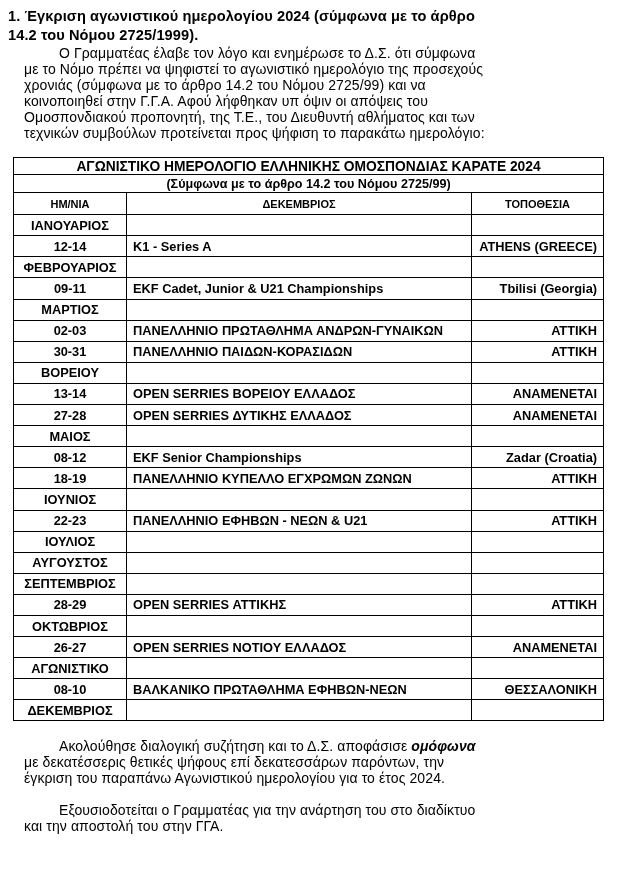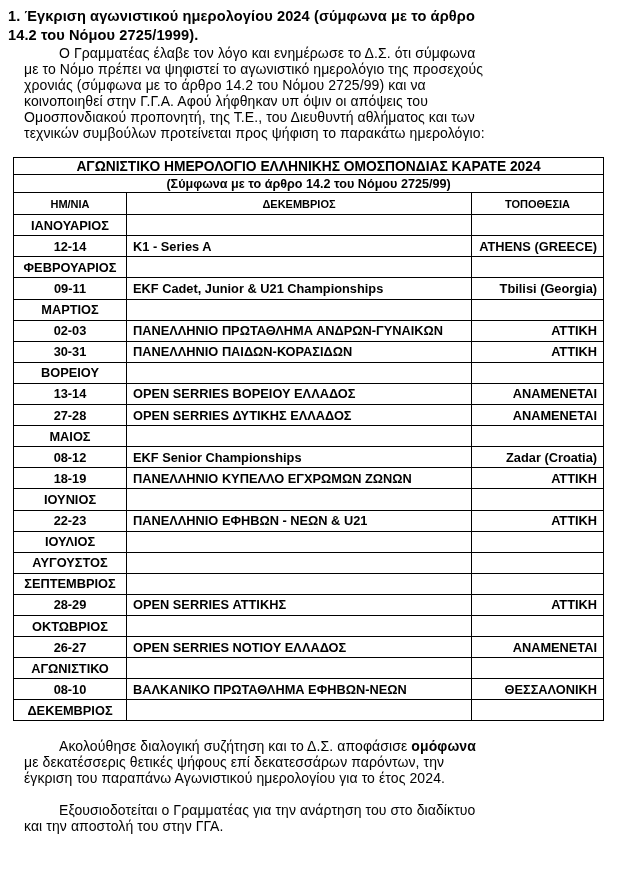--- a/index.html
+++ b/index.html
@@ -27,21 +27,21 @@
     letter-spacing: 0.1px;
   }
   .doc-para {
     margin: 16px;
     font-size: 14px;
     line-height: 16px;
     text-indent: 35px;
     letter-spacing: 0.1px;
   }
   .intro-para { margin-top: 1px; }
-  .bold-inline { font-weight: bold; }
+  .bold-inline { font-weight: bold; font-style: italic; }
 
   table.cal-table {
     border-collapse: collapse;
     table-layout: fixed;
     width: 590px;
     margin: 14px 0 0 5px;
     padding-left: 11px;
   }
   table.cal-table td, table.cal-table th {
     border: 1.5px solid #000000;

